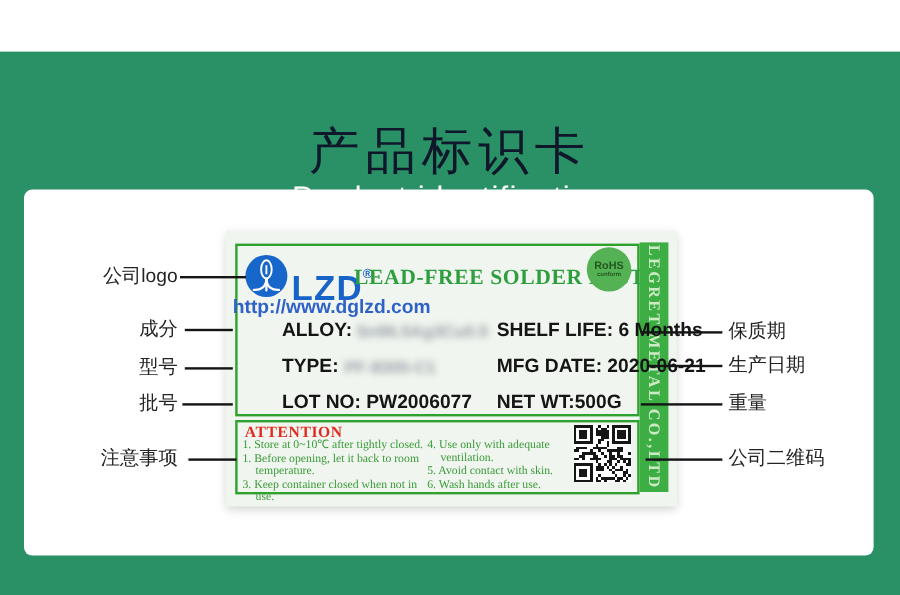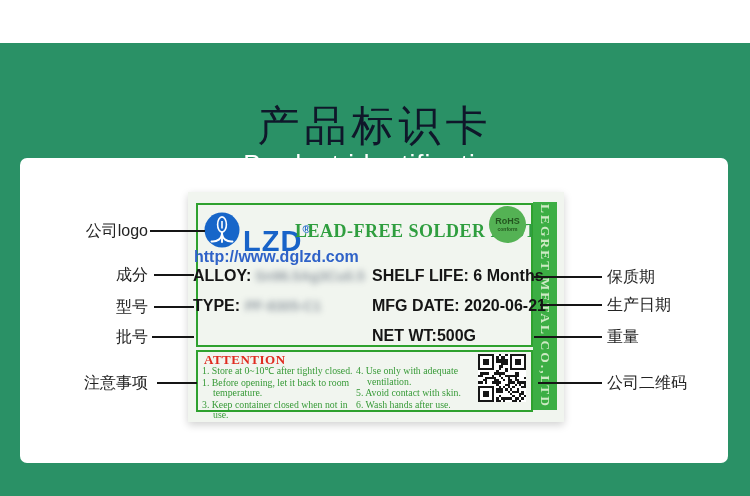--- a/index.html
+++ b/index.html
@@ -31,21 +31,21 @@
   .rohs{position:absolute;left:489px;top:206px;width:37px;height:37px;border-radius:50%;background:#54b254;
     display:flex;flex-direction:column;align-items:center;justify-content:center;color:#23551f;}
   .rohs .l1{font-size:9px;font-weight:bold;line-height:9px;}
   .rohs .l2{font-size:5px;font-weight:bold;line-height:6px;}
 
   .band{position:absolute;left:533px;top:202px;width:24px;height:208px;background:#3cae44;
     display:flex;align-items:center;justify-content:center;}
   .band-text{writing-mode:vertical-rl;color:#cdeac4;font-family:"Liberation Serif",serif;
     font-weight:bold;font-size:13.5px;letter-spacing:2px;white-space:nowrap;}
 
-  .row-text{position:absolute;color:#151515;font-size:16px;font-weight:bold;white-space:nowrap;line-height:20px;}
+  .row-text{position:absolute;color:#151515;font-size:16px;font-weight:bold;white-space:nowrap;line-height:20px;margin-left:42px;}
   .blurred{filter:blur(3px);opacity:0.55;font-weight:bold;color:#4a5668;}
   .r1{top:266px;} .r2{top:296px;} .r3{top:326px;}
   .cL{left:193px;} .cV1{left:255px;font-size:14px;} .cV2{left:245px;font-size:14px;} .cR{left:372px;}
 
   .att-title{position:absolute;left:204px;top:352px;color:#e02b20;font-size:13px;font-weight:bold;
     font-family:"Liberation Serif",serif;letter-spacing:0.5px;}
   .att-col{position:absolute;top:366px;color:#379a37;font-family:"Liberation Serif",serif;
     font-size:9.8px;line-height:10.6px;}
   .att-col-1{left:202px;width:156px;}
   .att-col-2{left:356px;width:118px;}
@@ -99,20 +99,21 @@
   </div>
 
   <div class="row-text r1 cL">ALLOY:</div>
   <div class="row-text r1 cV1 blurred">Sn96.5Ag3Cu0.5</div>
   <div class="row-text r1 cR">SHELF LIFE: 6 Months</div>
 
   <div class="row-text r2 cL">TYPE:</div>
   <div class="row-text r2 cV2 blurred">PF-8305-C1</div>
   <div class="row-text r2 cR">MFG DATE: 2020-06-21</div>
 
+  <div class="row-text r3 cL">LOT NO: PW2006077</div>
   <div class="row-text r3 cR">NET WT:500G</div>
 
   <div class="att-title">ATTENTION</div>
   <div class="att-col att-col-1">
     <div class="att-item">1. Store at 0~10℃ after tightly closed.</div>
     <div class="att-item">1. Before opening, let it back to room temperature.</div>
     <div class="att-item">3. Keep container closed when not in use.</div>
   </div>
   <div class="att-col att-col-2">
     <div class="att-item">4. Use only with adequate ventilation.</div>

